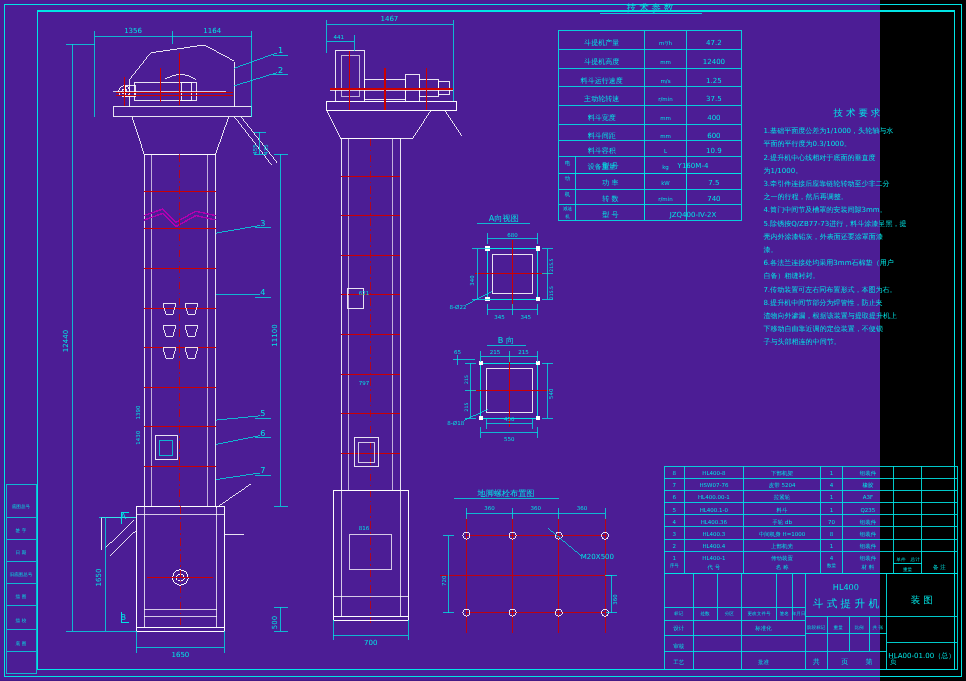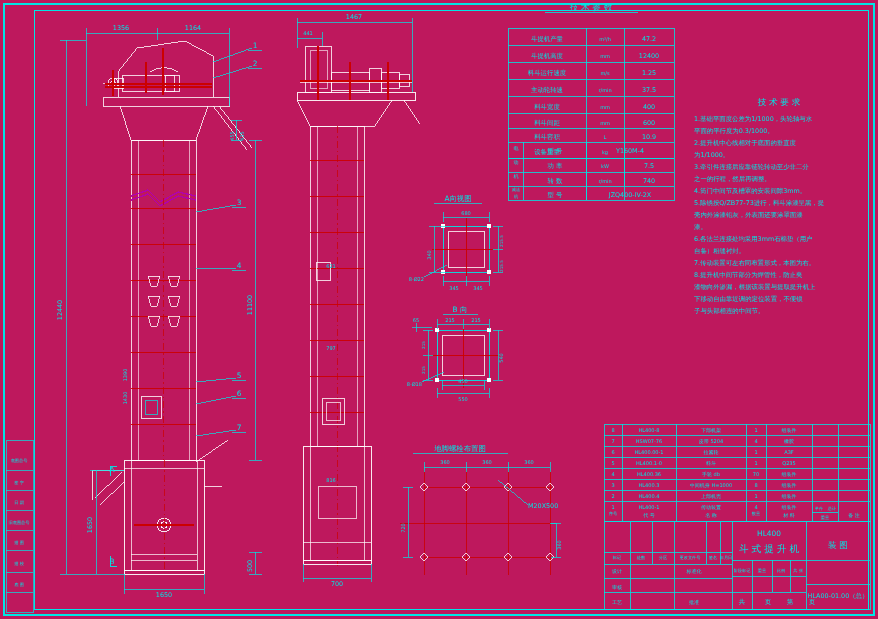--- a/index.html
+++ b/index.html
@@ -1,18 +1,18 @@
 <!DOCTYPE html>
 <html><head>
 <meta charset="utf-8">
 <style>
   html,body{margin:0;padding:0;background:#000;}
   body{width:878px;height:619px;overflow:hidden;
        font-family:"DejaVu Sans","Liberation Sans",sans-serif;color:#00e5e5;}
-  #sheet{position:relative;width:878px;height:619px;background:#be185d;}
+  #sheet{position:relative;width:800px;height:619px;background:#4c1d95;}
   svg{position:absolute;left:0;top:0;}
   .cy{fill:none;stroke:#00e5e5;}
   .wh{fill:none;stroke:#ffffff;}
   .rd{fill:none;stroke:#cc0000;}
   .whf{fill:#ffffff;}
   .mg{fill:none;stroke:#b000b0;}
   text{font-family:"DejaVu Sans","Liberation Sans",sans-serif;fill:#00e5e5;}
   .t4{font-size:4.2px;}
   .t5{font-size:5px;}
   .t6{font-size:6.4px;}

